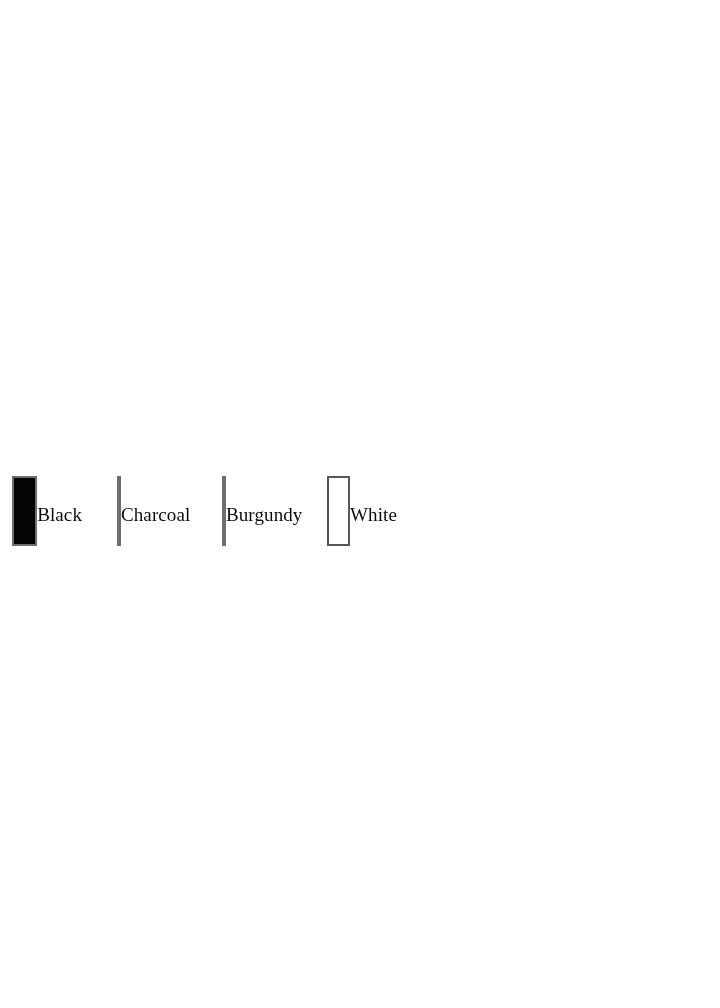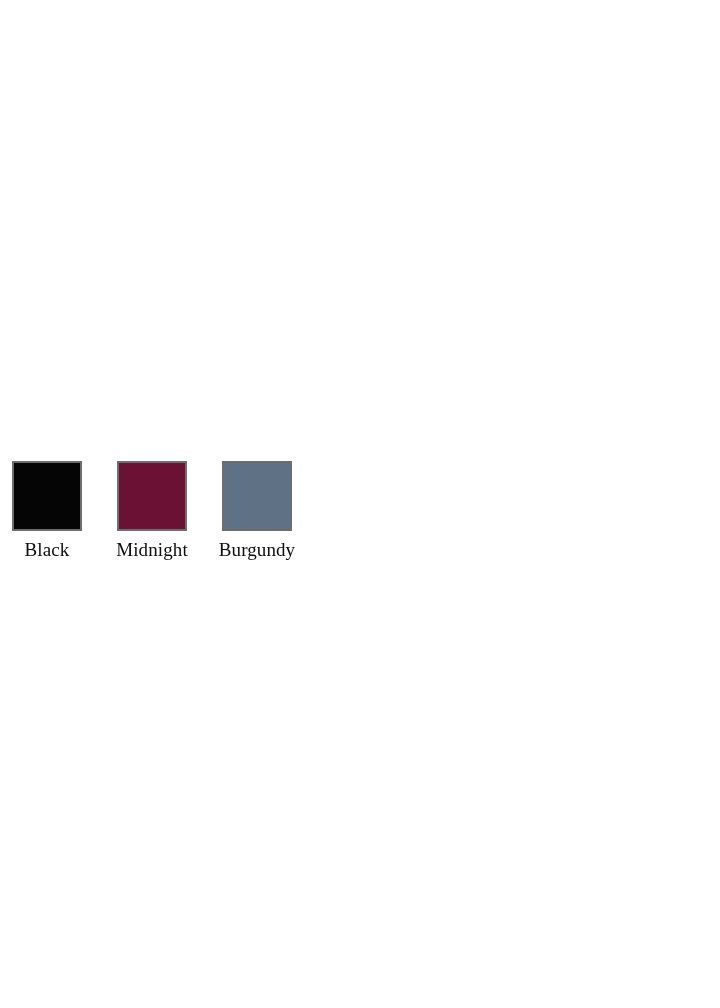--- a/index.html
+++ b/index.html
@@ -37,21 +37,21 @@
     padding-left: 12px;
     box-sizing: border-box;
     
     margin-top: 14px;
   }
 
   .swatch-cell {
     width: 70px;
     margin-right: 35px;
     display: flex;
-    flex-direction: column;
+    flex-direction: row;
     align-items: center;
   }
   .swatch-cell:last-child {
     margin-right: 0;
   }
 
   .swatch-chip {
     width: 70px;
     height: 70px;
     box-sizing: border-box;
@@ -75,20 +75,24 @@
 <body>
 
 <div id="swatch-chart">
   <div class="swatch-row">
       <div class="swatch-cell">
         <div class="swatch-chip" style="background: rgb(5, 5, 5); border-color: rgb(110, 110, 112);"></div>
         <div class="swatch-label">Black</div>
       </div>
       <div class="swatch-cell">
         <div class="swatch-chip" style="background: rgb(107, 17, 51); border-color: rgb(110, 110, 112);"></div>
-        <div class="swatch-label">Midnight</div>
+        <div class="swatch-label">Charcoal</div>
       </div>
       <div class="swatch-cell">
         <div class="swatch-chip" style="background: rgb(95, 114, 133); border-color: rgb(110, 110, 112);"></div>
         <div class="swatch-label">Burgundy</div>
       </div>
+      <div class="swatch-cell">
+        <div class="swatch-chip" style="background: rgb(255, 255, 255); border-color: rgb(88, 88, 90);"></div>
+        <div class="swatch-label">White</div>
+      </div>
     </div>
 </div>
 
 </body></html>

